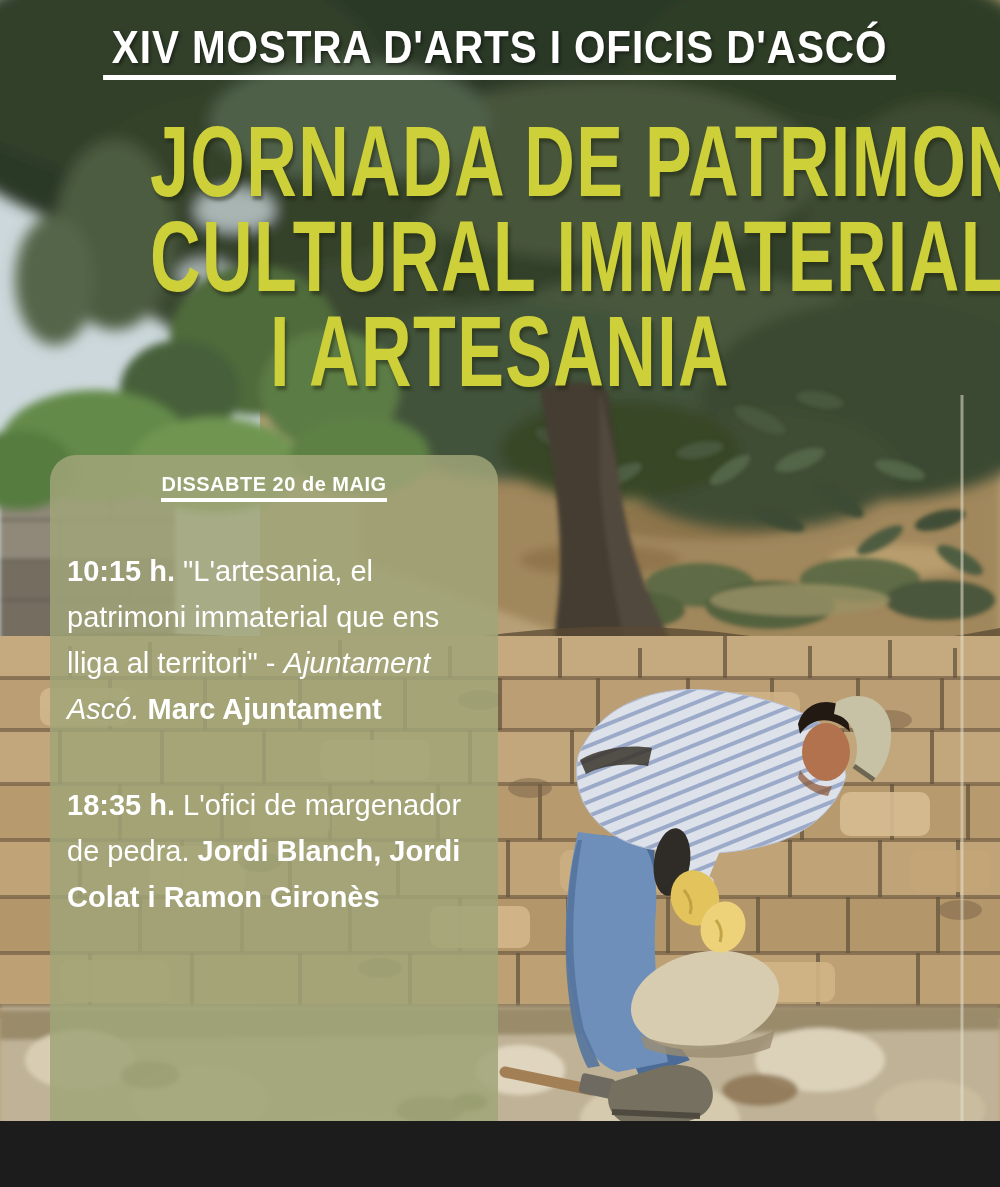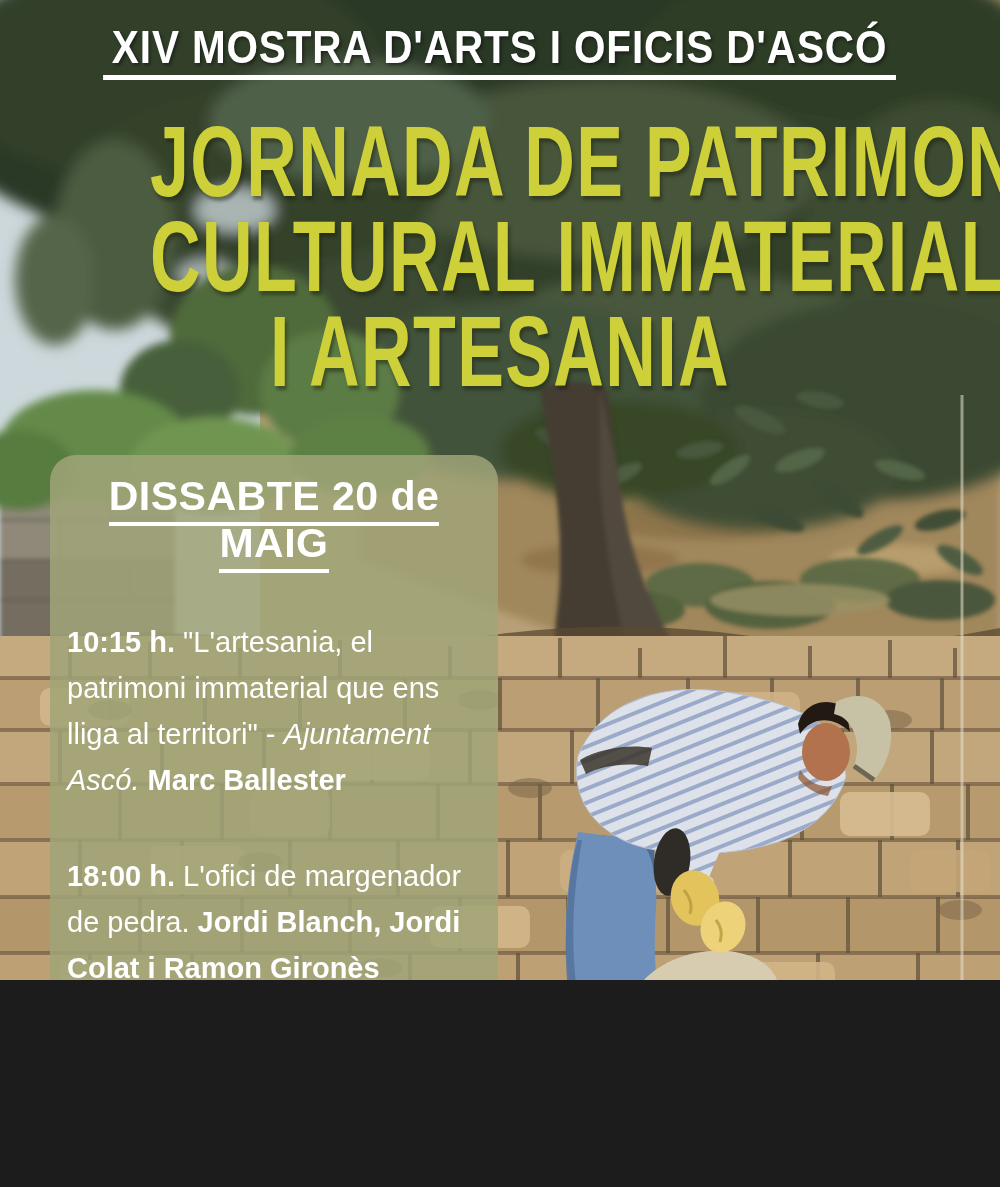--- a/index.html
+++ b/index.html
@@ -1,17 +1,17 @@
 <!DOCTYPE html>
 <html style="--topline-text: #ffffff; --title-text: #cdd038; --box-bg: rgba(160,164,120,0.85); --box-text: #ffffff;"><head>
 <meta charset="utf-8">
 <style>
   html,body{margin:0;padding:0;background:#1c1c1c;}
   .poster{
-    position:relative;width:1000px;height:980px;margin:0 auto;
+    position:relative;width:1000px;height:1121px;margin:0 auto;
     overflow:hidden;font-family:"Liberation Sans",sans-serif;background:#6f7a5a;
   }
   .bg{position:absolute;left:0;top:0;width:1000px;height:1187px;display:block;}
 
   
   .topline{position:absolute;top:24px;left:0;width:100%;text-align:center;z-index:5;}
   .topline .inner{
     display:inline-block;transform:scaleX(.88);transform-origin:center top;
     font-weight:700;font-size:46px;line-height:1;letter-spacing:1px;white-space:nowrap;
     color:var(--topline-text,#fff);
@@ -29,21 +29,21 @@
     text-shadow:3px 4px 4px rgba(25,28,8,.45);
   }
 
   
   .box{
     position:absolute;left:50px;top:455px;width:448px;height:710px;box-sizing:border-box;
     background:var(--box-bg,rgba(160,164,120,.85));
     border-radius:26px;padding:16px 17px 0 17px;z-index:5;
     color:var(--box-text,#fff);
   }
-  .box h2{margin:2px 0 52px 0;font-size:41px;font-weight:700;text-align:center;letter-spacing:.5px;}
+  .box h2{margin:2px 0 52px 0;font-size:20px;font-weight:700;text-align:center;letter-spacing:.5px;}
   .box h2 .u{border-bottom:4px solid var(--box-text,#fff);padding-bottom:3px;}
   .box p{margin:0 0 50px 0;font-size:29px;line-height:46px;}
   .box p:nth-of-type(2){margin-bottom:46px;}
   .box p:nth-of-type(3){margin-bottom:0;}
   .seg-b{font-weight:700;}
   .seg-i{font-style:italic;}
   .seg-r{font-weight:400;}
 </style>
 </head>
 <body>
@@ -258,18 +258,18 @@
     <div class="line">JORNADA DE PATRIMONI</div>
     <div class="line">CULTURAL IMMATERIAL</div>
     <div class="line">I ARTESANIA</div>
   </div>
 
   <div class="box">
     <h2>
       <span class="u">DISSABTE 20 de MAIG</span>
     </h2>
     <div id="schedule-items">
-        <p><span class="seg-b">10:15 h. </span><span class="seg-r">"L'artesania, el patrimoni immaterial que ens lliga al territori" - </span><span class="seg-i">Ajuntament Ascó.</span><span class="seg-r"> </span><span class="seg-b">Marc Ballester</span></p>
-        <p><span class="seg-b">18:00 h. </span><span class="seg-r">L'ofici de margenador de pedra. </span><span class="seg-b">Jordi Blanch, Jordi Colat i Ramon Gironès</span></p>
+        <p><span class="seg-b">10:15 h. </span><span class="seg-r">"L'artesania, el patrimoni immaterial que ens lliga al territori" - </span><span class="seg-i">Ajuntament Ascó.</span><span class="seg-r"> </span><span class="seg-b">Marc Ajuntament</span></p>
+        <p><span class="seg-b">18:35 h. </span><span class="seg-r">L'ofici de margenador de pedra. </span><span class="seg-b">Jordi Blanch, Jordi Colat i Ramon Gironès</span></p>
       </div>
   </div>
 
 </div>
 
 </body></html>

